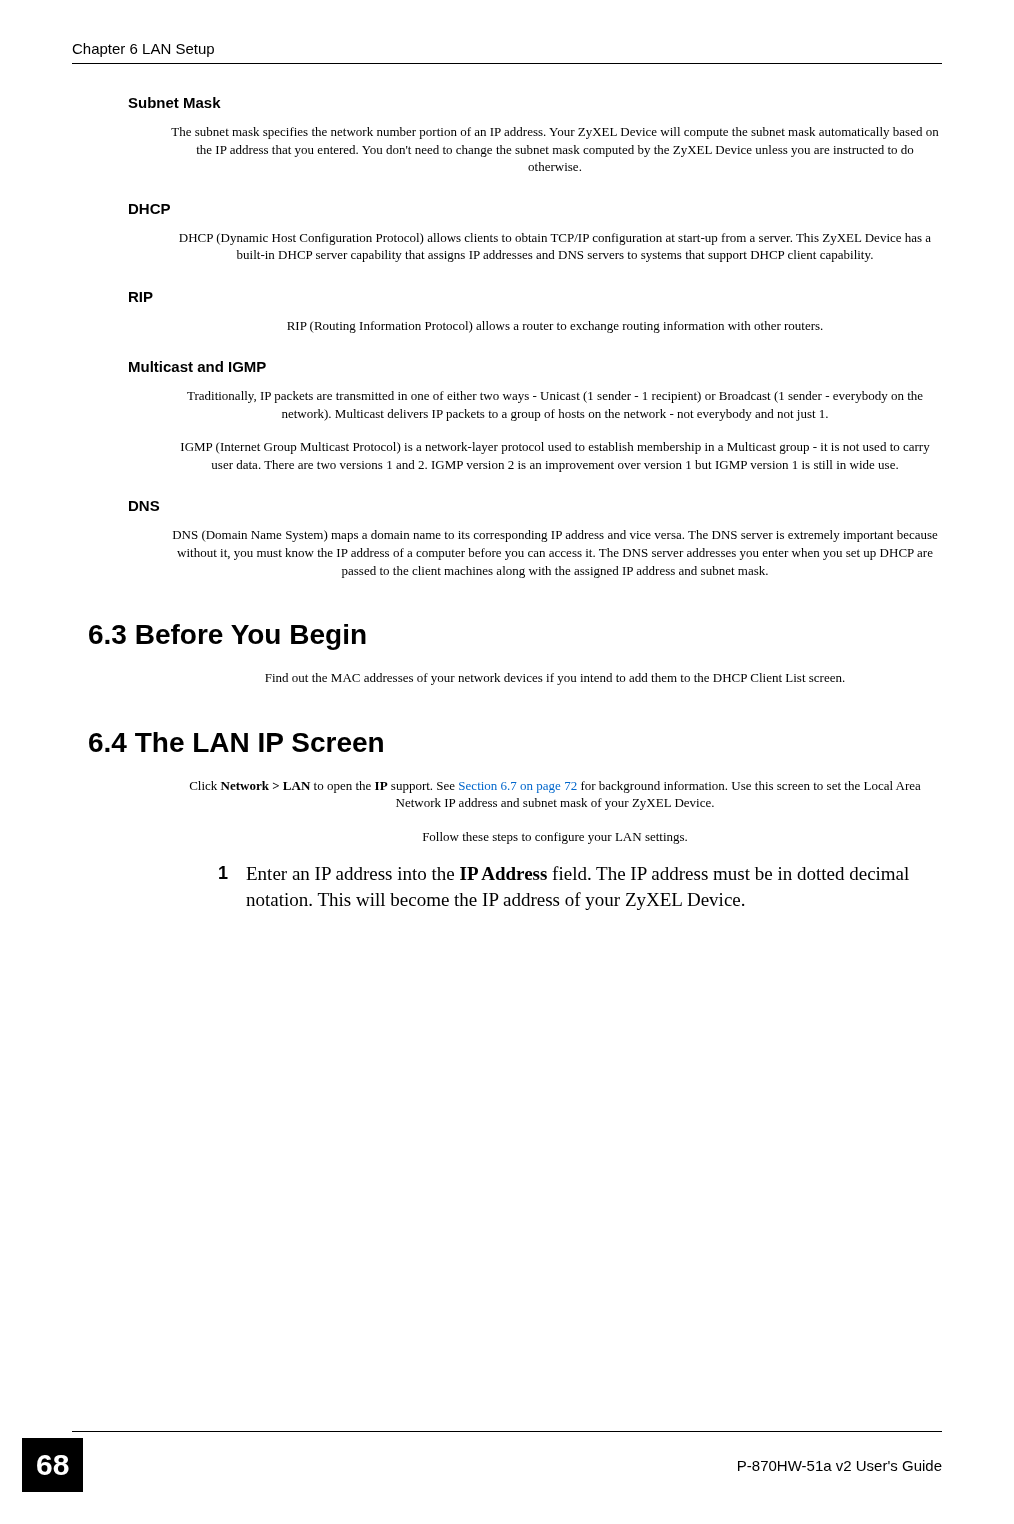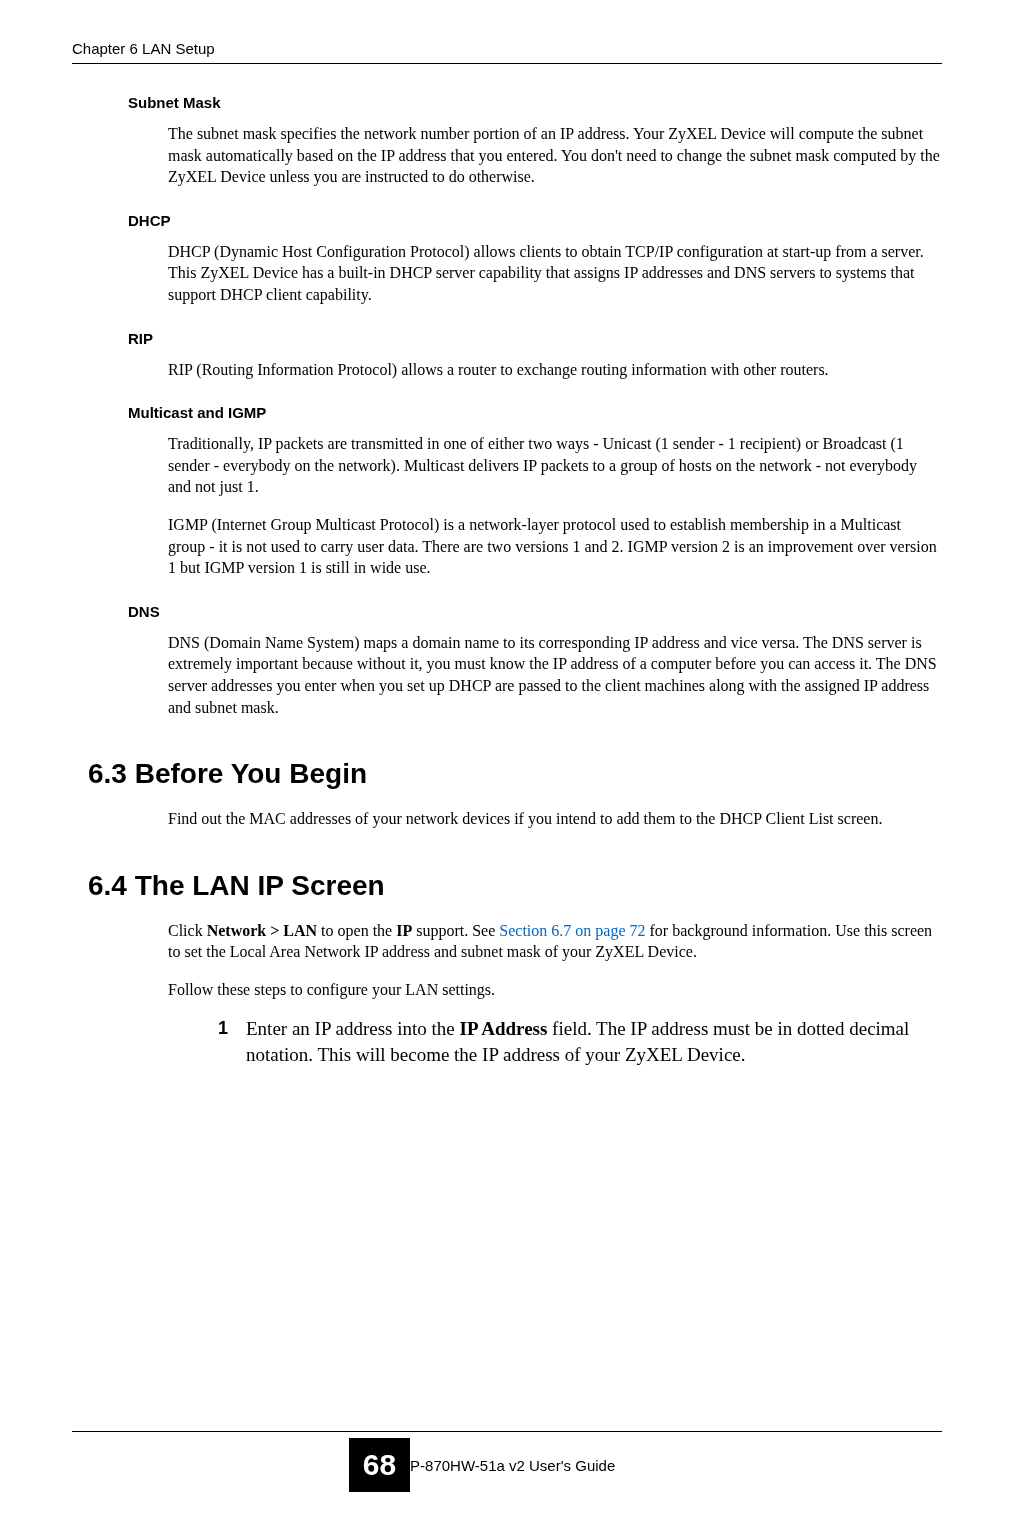--- a/index.html
+++ b/index.html
@@ -31,26 +31,26 @@
     }
     .section-heading {
       font-family: Arial, Helvetica, sans-serif;
       font-size: 15px;
       font-weight: bold;
       margin-top: 24px;
       margin-bottom: 12px;
       margin-left: 56px;
     }
     .body-para {
-      font-size: 16px;
+      font-size: 13px;
       line-height: 1.35;
       margin-left: 96px;
       margin-right: 0;
       margin-bottom: 16px;
-      text-align: left;
+      text-align: center;
     }
     .main-heading {
       font-family: Arial, Helvetica, sans-serif;
       font-size: 28px;
       font-weight: bold;
       margin-top: 40px;
       margin-bottom: 18px;
       margin-left: 16px;
     }
     .num-list {
@@ -74,21 +74,21 @@
       color: #0066cc;
     }
     .footer-row {
       position: absolute;
       bottom: 32px;
       left: 0;
       right: 0;
       padding: 0 72px 0 0;
       display: flex;
       align-items: center;
-      justify-content: center;
+      justify-content: space-between;
     }
     .footer-line {
       position: absolute;
       bottom: 92px;
       left: 72px;
       right: 72px;
       border-top: 1.5px solid #000;
     }
     .page-num-box {
       background: #000;

